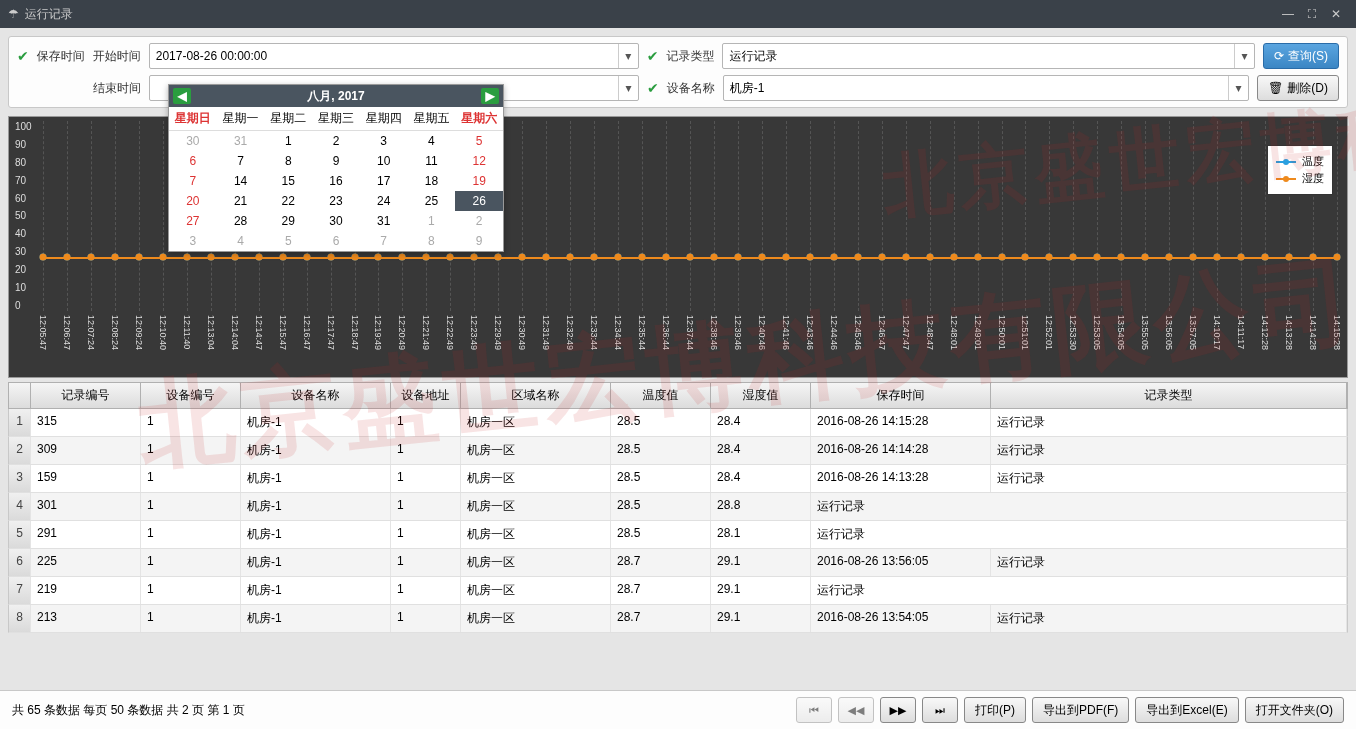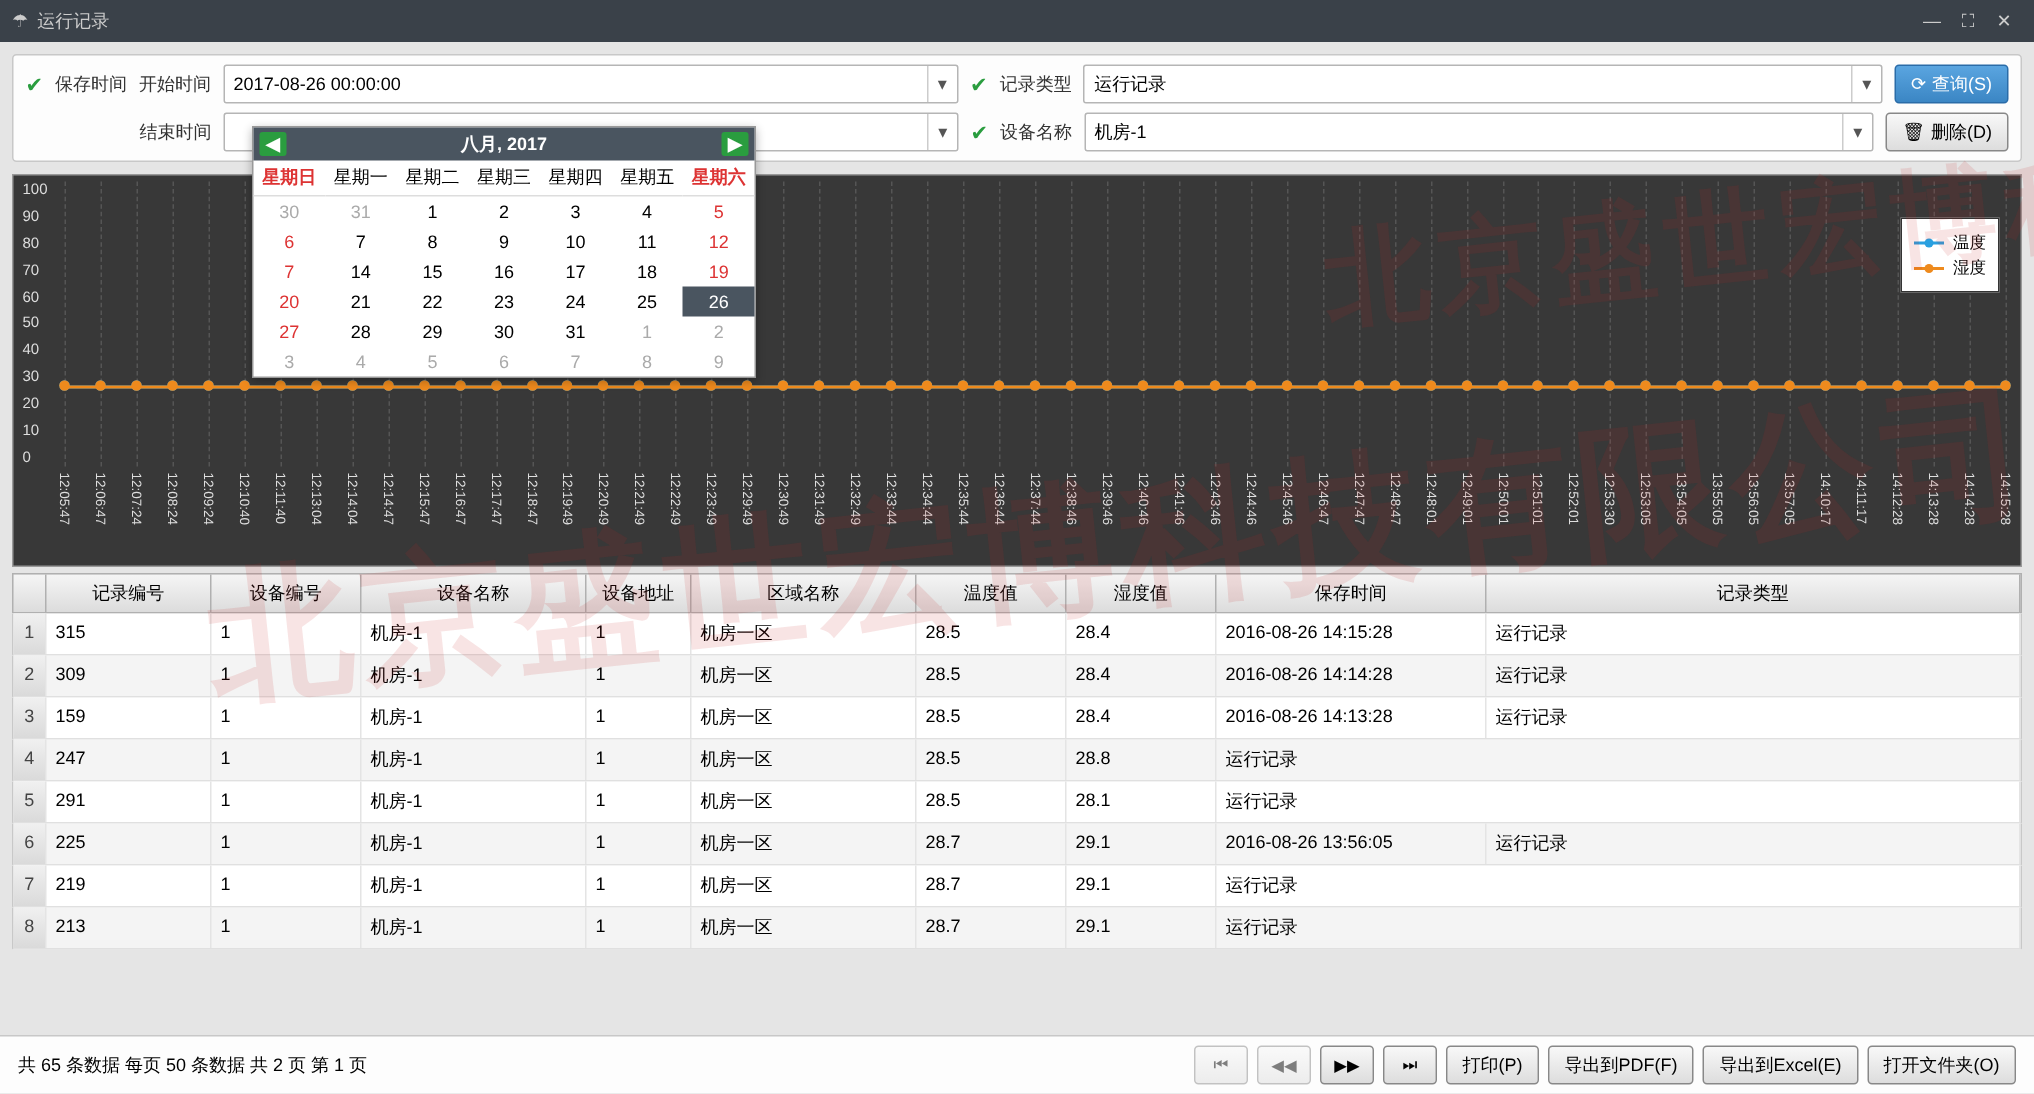--- a/index.html
+++ b/index.html
@@ -473,21 +473,21 @@
         <div class="gc c3">机房-1</div>
         <div class="gc c4">1</div>
         <div class="gc c5">机房一区</div>
         <div class="gc c6">28.5</div>
         <div class="gc c7">28.4</div>
         <div class="gc c8">2016-08-26 14:13:28</div>
         <div class="gc c9">运行记录</div>
       </div>
       <div class="grow even">
         <div class="gc rownum c0">4</div>
-        <div class="gc c1">247</div>
+        <div class="gc c1">301</div>
         <div class="gc c2">1</div>
         <div class="gc c3">机房-1</div>
         <div class="gc c4">1</div>
         <div class="gc c5">机房一区</div>
         <div class="gc c6">28.5</div>
         <div class="gc c7">28.8</div>
         <div class="gc c9">运行记录</div>
       </div>
       <div class="grow odd">
         <div class="gc rownum c0">5</div>
@@ -525,20 +525,21 @@
       </div>
       <div class="grow even">
         <div class="gc rownum c0">8</div>
         <div class="gc c1">213</div>
         <div class="gc c2">1</div>
         <div class="gc c3">机房-1</div>
         <div class="gc c4">1</div>
         <div class="gc c5">机房一区</div>
         <div class="gc c6">28.7</div>
         <div class="gc c7">29.1</div>
+        <div class="gc c8">2016-08-26 13:54:05</div>
         <div class="gc c9">运行记录</div>
       </div>
     </div>
 </div>
 
 <div class="footer">
   <span>共 65 条数据  每页 50 条数据  共 2 页  第 1 页</span>
   <span class="spacer"></span>
   <span class="navbtn disabled">⏮</span>
   <span class="navbtn disabled">◀◀</span>

